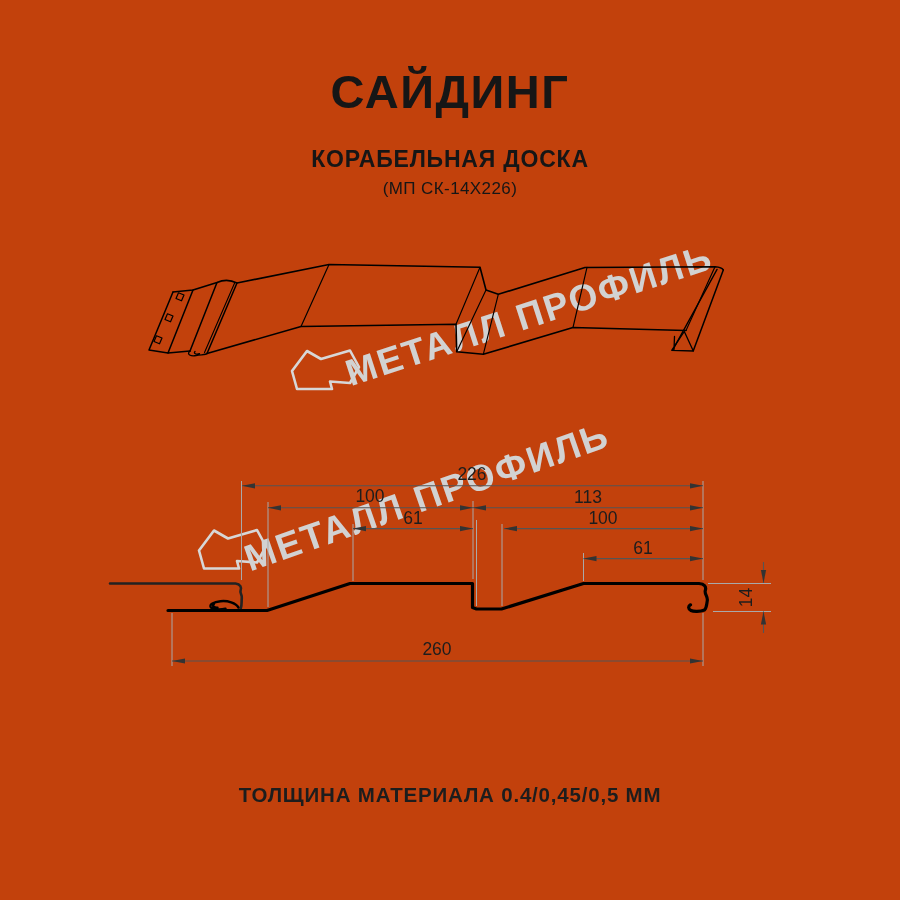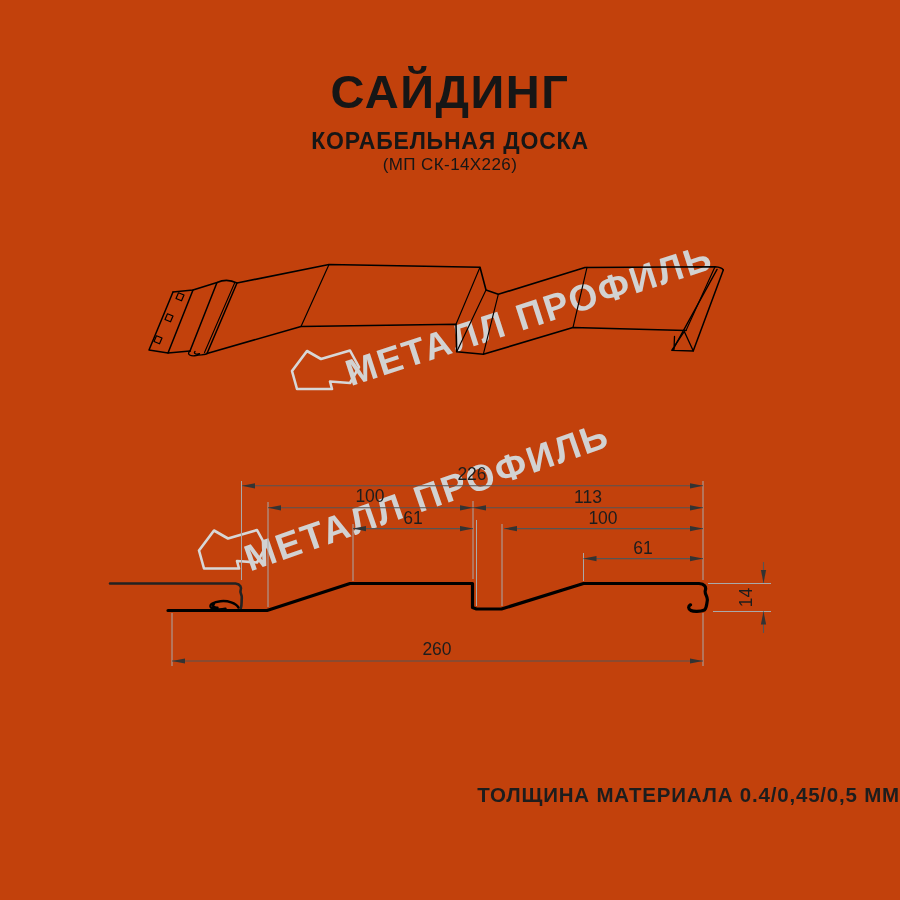--- a/index.html
+++ b/index.html
@@ -2,24 +2,24 @@
 <html><head>
 <meta charset="utf-8">
 <style>
   html,body{margin:0;padding:0;background:#fff;}
   .canvas{
     position:relative;width:900px;height:900px;background:#c2410c;
     font-family:"Liberation Sans", sans-serif;overflow:hidden;
   }
   .titleblock{position:absolute;left:0;top:66px;width:900px;text-align:center;color:#161616;}
   .title{font-size:47px;font-weight:800;letter-spacing:1.5px;line-height:1.1;}
-  .subtitle{margin-top:10px;font-size:23px;font-weight:600;letter-spacing:.8px;}
-  .model{font-size:17px;font-weight:500;letter-spacing:.4px;}
+  .subtitle{margin-top:28px;font-size:23px;font-weight:600;letter-spacing:.8px;}
+  .model{margin-top:6px;font-size:17px;font-weight:500;letter-spacing:.4px;}
   .footnote{
-    position:absolute;left:0;top:783px;width:900px;text-align:right;
+    position:absolute;left:0;top:783px;width:900px;text-align:center;
     font-size:20.5px;font-weight:600;letter-spacing:.8px;color:#1d1d1d;
   }
   svg{position:absolute;left:0;top:0;}
   svg text{font-family:"Liberation Sans", sans-serif;}
   .dimtext{font-size:17.5px;fill:#1d1d1d;}
   .wmtext{font-size:37px;font-weight:bold;letter-spacing:2px;fill:#d2d2d2;}
 </style>
 </head>
 <body>
 

